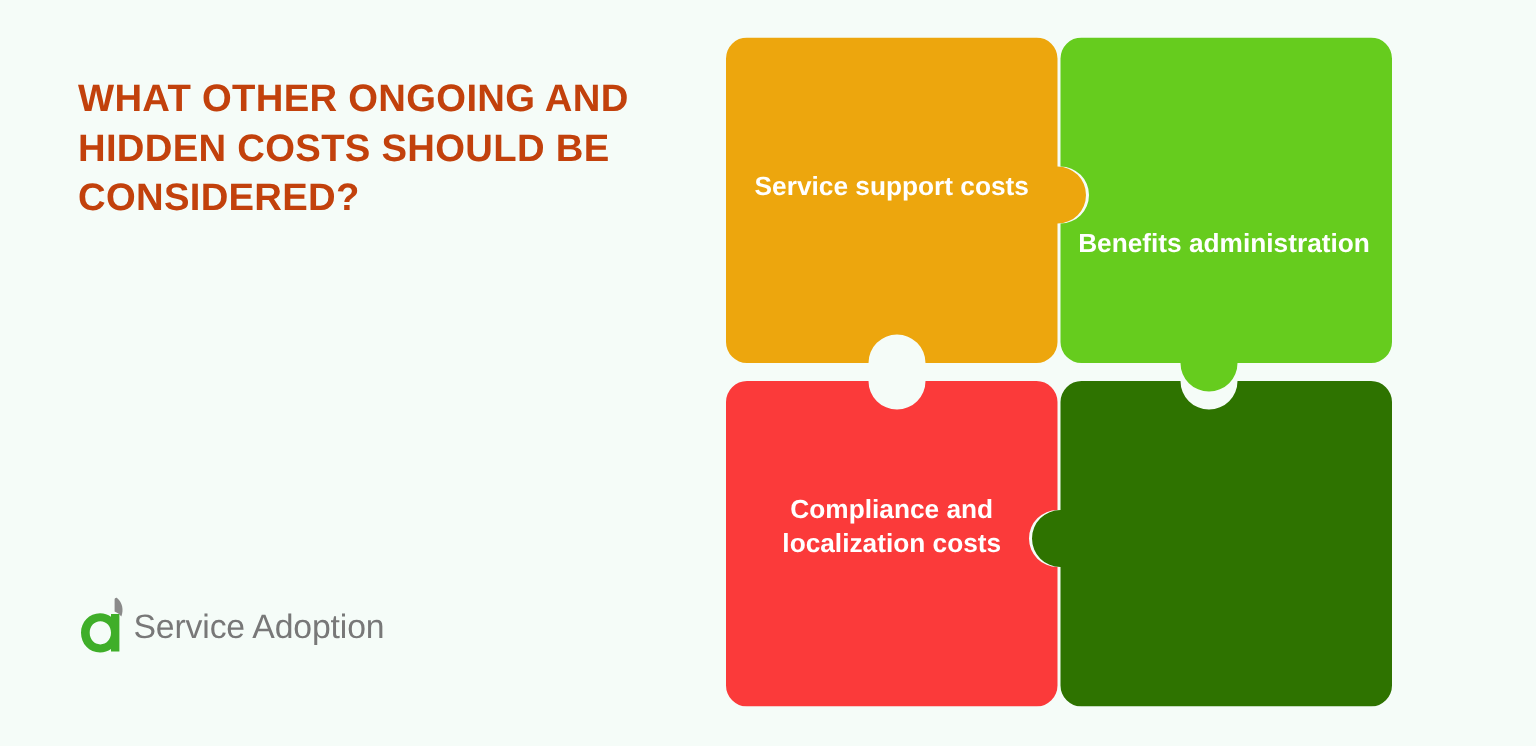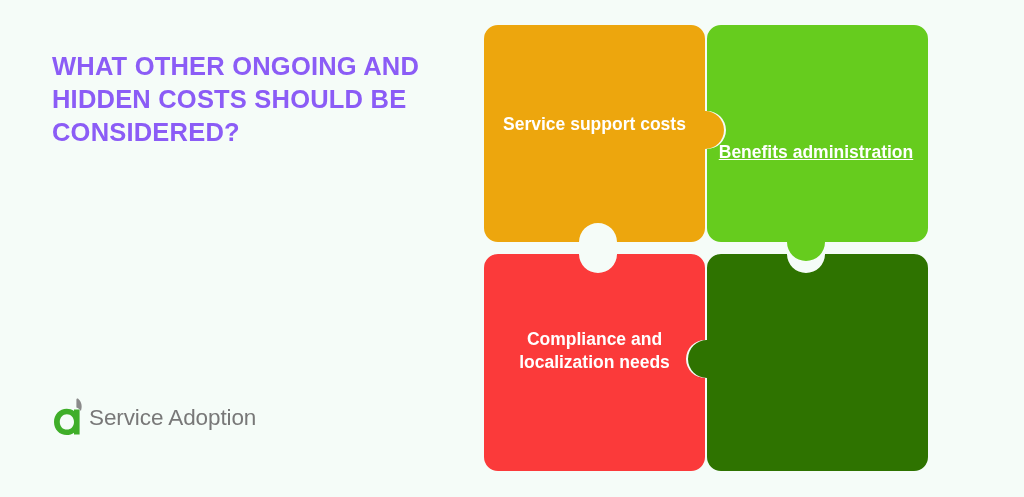--- a/index.html
+++ b/index.html
@@ -27,21 +27,21 @@
   .page-title {
     position: absolute;
     top: 50px;
     left: 0;
     width: 380px;
     margin: 0;
     font-size: 25.5px;
     line-height: 1.29;
     font-weight: 700;
     letter-spacing: 0.2px;
-    color: #8b5cf6;
+    color: #c2410c;
     text-transform: uppercase;
   }
 
   
   .logo {
     position: absolute;
     left: 0;
     top: 395px;
     display: flex;
     align-items: center;
@@ -78,21 +78,21 @@
   .piece-label {
     position: absolute;
     text-align: center;
     color: #ffffff;
     font-weight: 700;
     font-size: 17.5px;
     line-height: 1.33;
     pointer-events: none;
   }
   .label-tl { left: 8px;   top: 88px;  width: 205px; }
-  .label-tr { left: 228px; top: 116px; width: 208px; text-decoration: underline; }
+  .label-tr { left: 228px; top: 126px; width: 208px; }
   .label-bl { left: 8px;   top: 303px; width: 205px; }
   .label-br { left: 228px; top: 303px; width: 208px; }
 </style>
 </head>
 <body style="background: rgb(245, 252, 248);">
 
 <div class="left-col">
   <h1 class="page-title">WHAT OTHER ONGOING AND HIDDEN COSTS SHOULD BE CONSIDERED?</h1>
 
   <div class="logo">
@@ -166,14 +166,14 @@
         H237 A14 14 0 0 1 223 432
         V353
         a19 19 0 1 1 0 -38
         V243
         A14 14 0 0 1 237 229 Z"></path>
     </g>
   </svg>
 
   <div class="piece-label label-tl" style="color: rgb(255, 255, 255);">Service support costs</div>
   <div class="piece-label label-tr" style="color: rgb(255, 255, 255);">Benefits administration</div>
-  <div class="piece-label label-bl" style="color: rgb(255, 255, 255);">Compliance and localization needs</div>
+  <div class="piece-label label-bl" style="color: rgb(255, 255, 255);">Compliance and localization costs</div>
 </div>
 
 </body></html>

